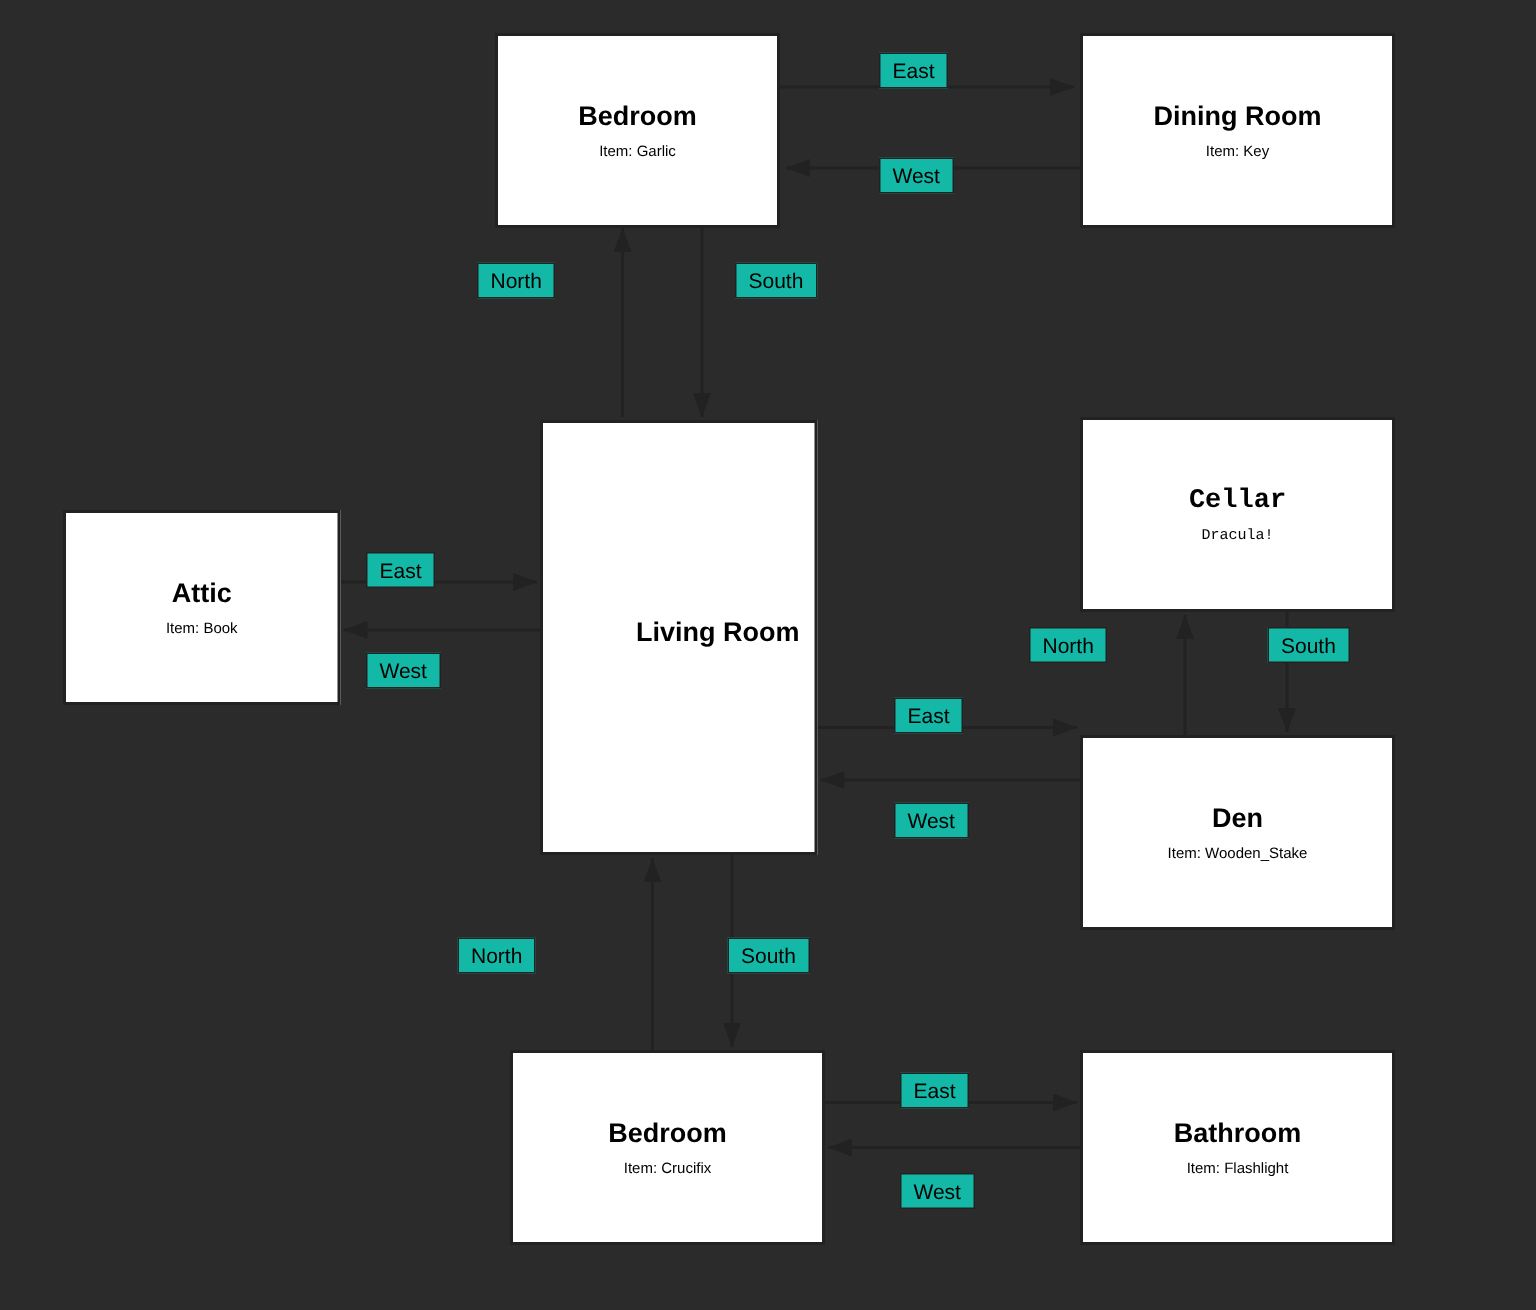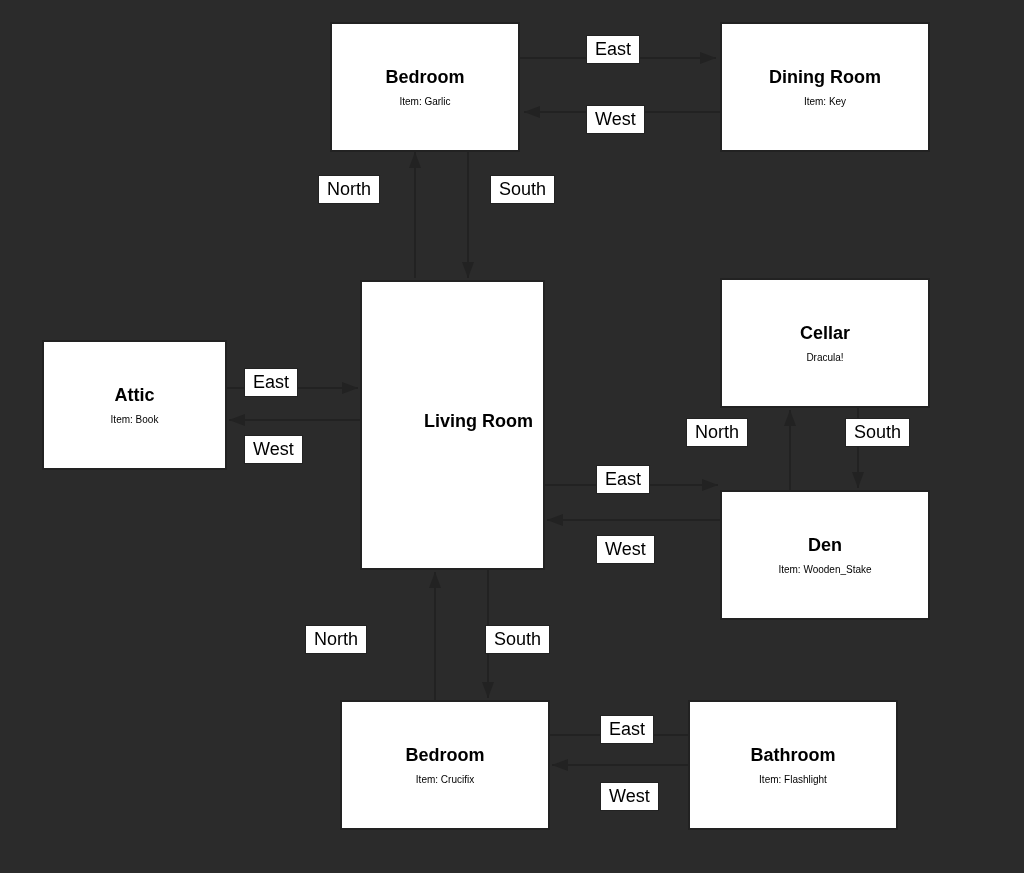--- a/index.html
+++ b/index.html
@@ -25,23 +25,23 @@
     .room-title {
       font-weight: bold;
       font-size: 18px;
       margin-bottom: 8px;
     }
     .room-item {
       font-size: 10px;
     }
     .label {
       position: absolute;
-      background: #ffffff;
+      background: #14b8a6;
       border: 1.5px solid #222;
-      font-size: 18px;
+      font-size: 14px;
       padding: 3px 8px;
       white-space: nowrap;
     }
     svg.arrows {
       position: absolute;
       top: 0;
       left: 0;
       width: 1024px;
       height: 873px;
       pointer-events: none;
@@ -98,36 +98,36 @@
 
 <div class="room" style="left:360px;top:280px;width:185px;height:290px;align-items:flex-end;">
   <div class="room-title">Living Room</div>
 </div>
 
 <div class="room" style="left:42px;top:340px;width:185px;height:130px;">
   <div class="room-title">Attic</div>
   <div class="room-item">Item: Book</div>
 </div>
 
-<div class="room" style="left:720px;top:278px;width:210px;height:130px;">
+<div class="room" style="left:720px;top:278px;width:210px;height:130px;font-family:Liberation Mono, monospace;">
   <div class="room-title">Cellar</div>
   <div class="room-item">Dracula!</div>
 </div>
 
 <div class="room" style="left:720px;top:490px;width:210px;height:130px;">
   <div class="room-title">Den</div>
   <div class="room-item" style="text-decoration-color: #6666ff; text-decoration-style: wavy; text-align: center;">Item: Wooden_Stake</div>
 </div>
 
 <div class="room" style="left:340px;top:700px;width:210px;height:130px;">
   <div class="room-title">Bedroom</div>
   <div class="room-item">Item: Crucifix</div>
 </div>
 
-<div class="room" style="left:688px;top:700px;width:210px;height:130px;text-align:center;">
+<div class="room" style="left:720px;top:700px;width:210px;height:130px;text-align:center;">
   <div class="room-title">Bathroom</div>
   <div class="room-item">Item: Flashlight</div>
 </div>
 
 <div class="label" style="left:586px;top:35px;">East</div>
 <div class="label" style="left:586px;top:105px;">West</div>
 
 <div class="label" style="left:318px;top:175px;">North</div>
 <div class="label" style="left:490px;top:175px;">South</div>
 

